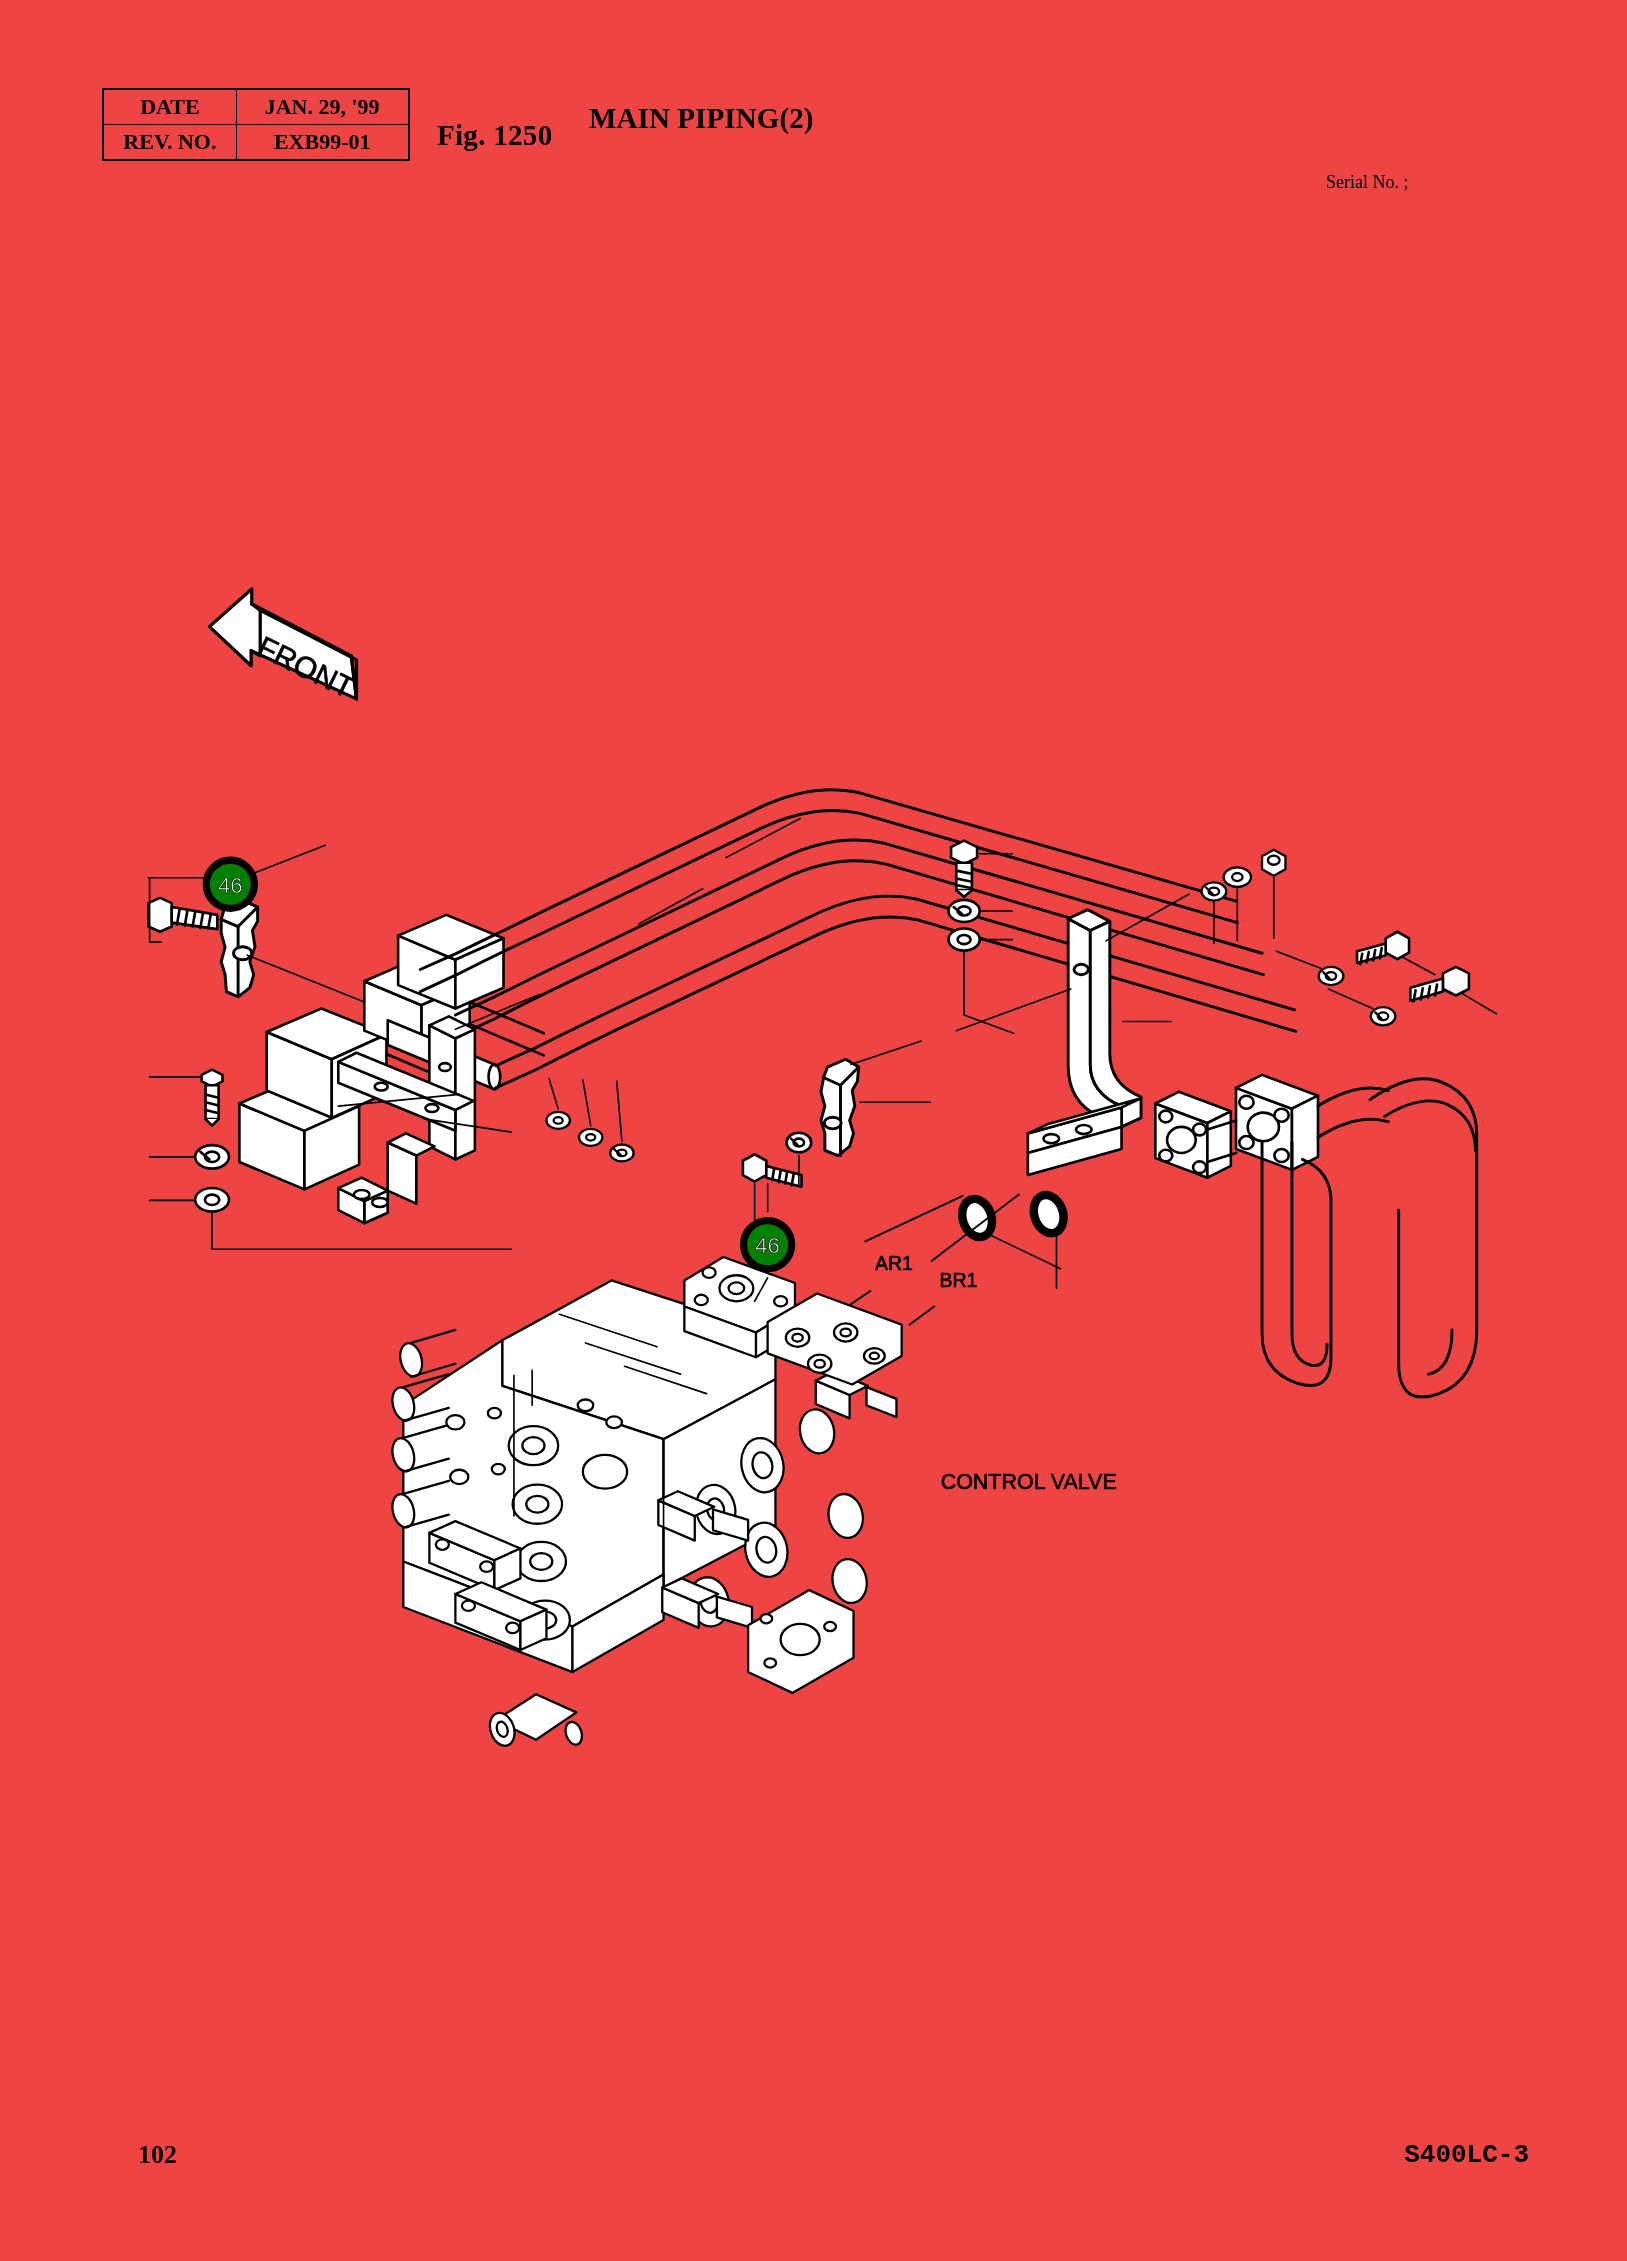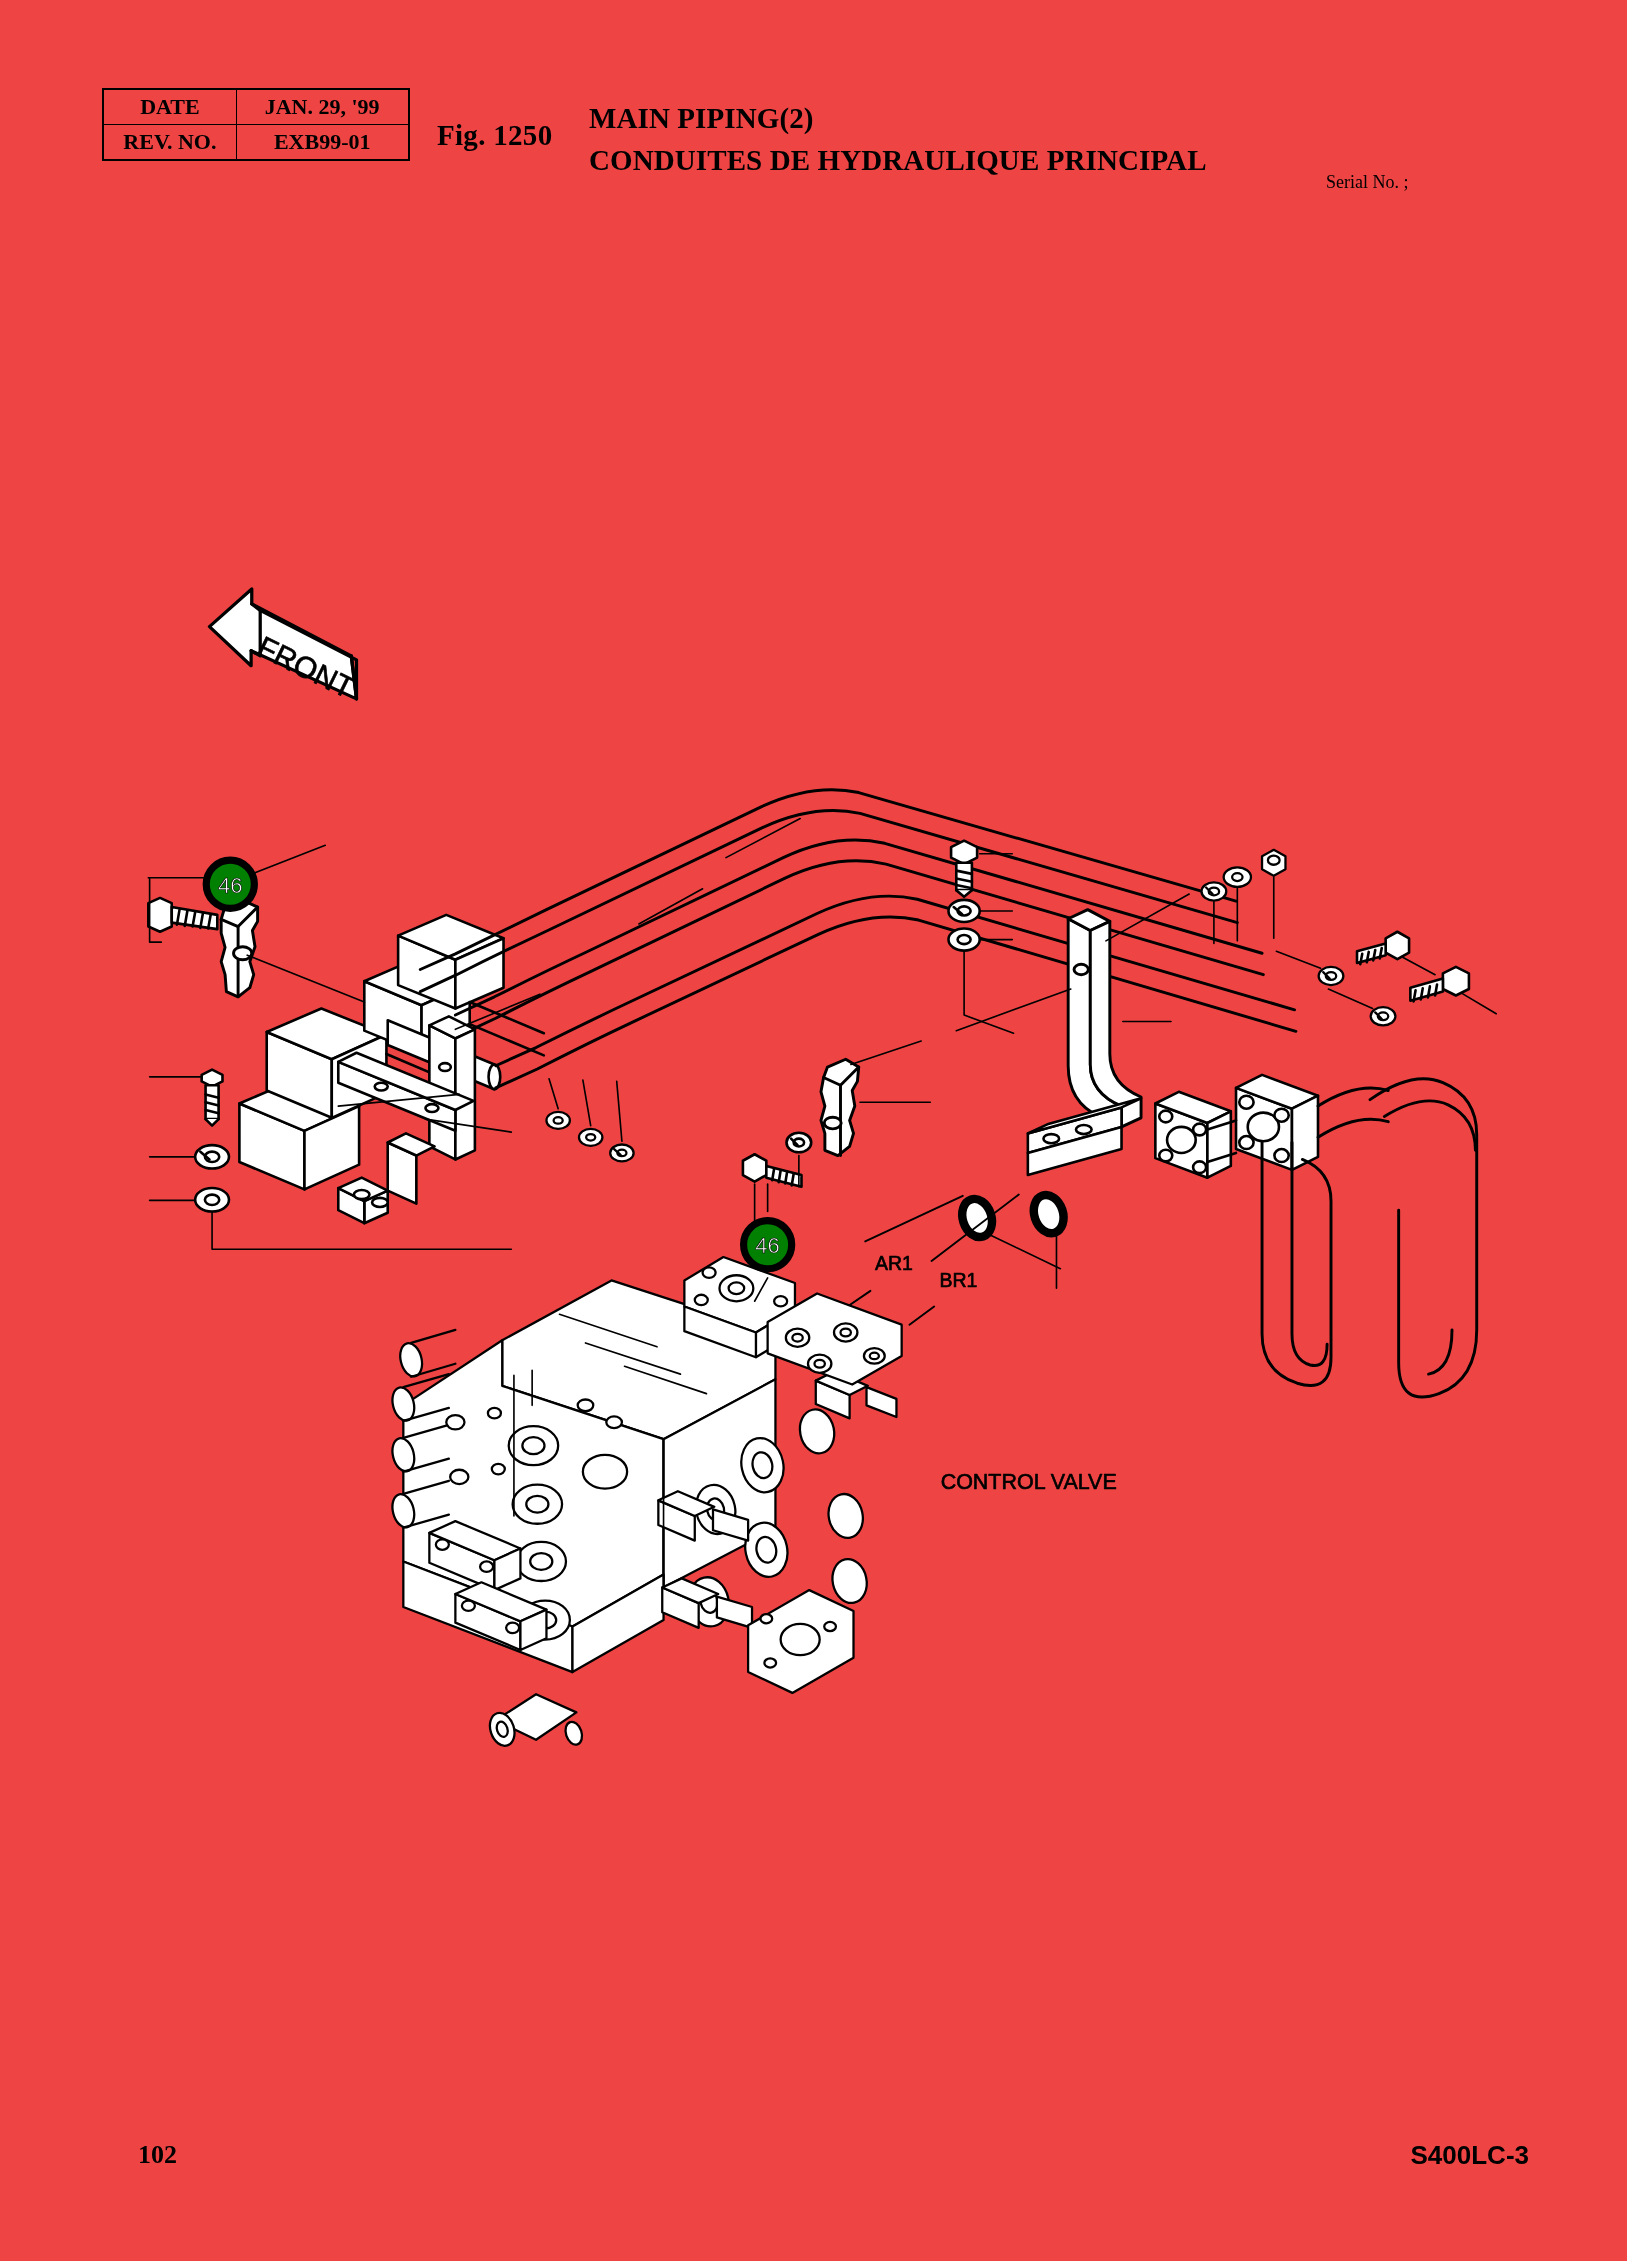--- a/index.html
+++ b/index.html
@@ -48,21 +48,21 @@
 
   
   .pg-num{
     position:absolute;left:102px;top:2140px;
     font-family:"Liberation Serif",serif;font-weight:700;
     font-size:26px;
     margin-left:36px;
   }
   .model{
     position:absolute;right:98px;top:2140px;
-    font-family:Liberation Sans, sans-serif;font-weight:700;
+    font-family:Liberation Mono, monospace;font-weight:700;
     font-size:26px;
   }
 
   
   .drawing{position:absolute;left:0;top:0;width:1627px;height:2261px;}
   .drawing svg{display:block;}
 
   
   .dw-label{font-family:"Liberation Sans",sans-serif;font-size:30px;fill:#000;}
   .dw-label-big{font-family:"Liberation Sans",sans-serif;font-size:33px;fill:#000;}
@@ -82,21 +82,20 @@
     </tr>
     <tr>
       <td class="c1">REV. NO.</td>
       <td class="c2">EXB99-01</td>
     </tr>
   </tbody>
     </table>
 
   <div class="fig-no">Fig. 1250</div>
   <div class="title-en">MAIN PIPING(2)</div>
-  <div class="title-fr">CONDUITES DE HYDRAULIQUE PRINCIPAL</div>
   <div class="serial">Serial No. ;</div>
 
   <div class="drawing">
     <svg width="1627" height="2261" viewBox="0 0 2501 3475" xmlns="http://www.w3.org/2000/svg">
       <g fill="none" stroke="#000" stroke-linecap="round" stroke-linejoin="round">
 
       <g stroke-width="5">
         <path d="M322 963 L387 905 L387 928 L540 1008 L548 1074 L386 1000 L386 1023 Z" fill="#fff"></path>
         <path d="M540 1008 L548 1074"></path>
         <path d="M387 928 L400 938 L548 1014 L548 1074" fill="none"></path>

